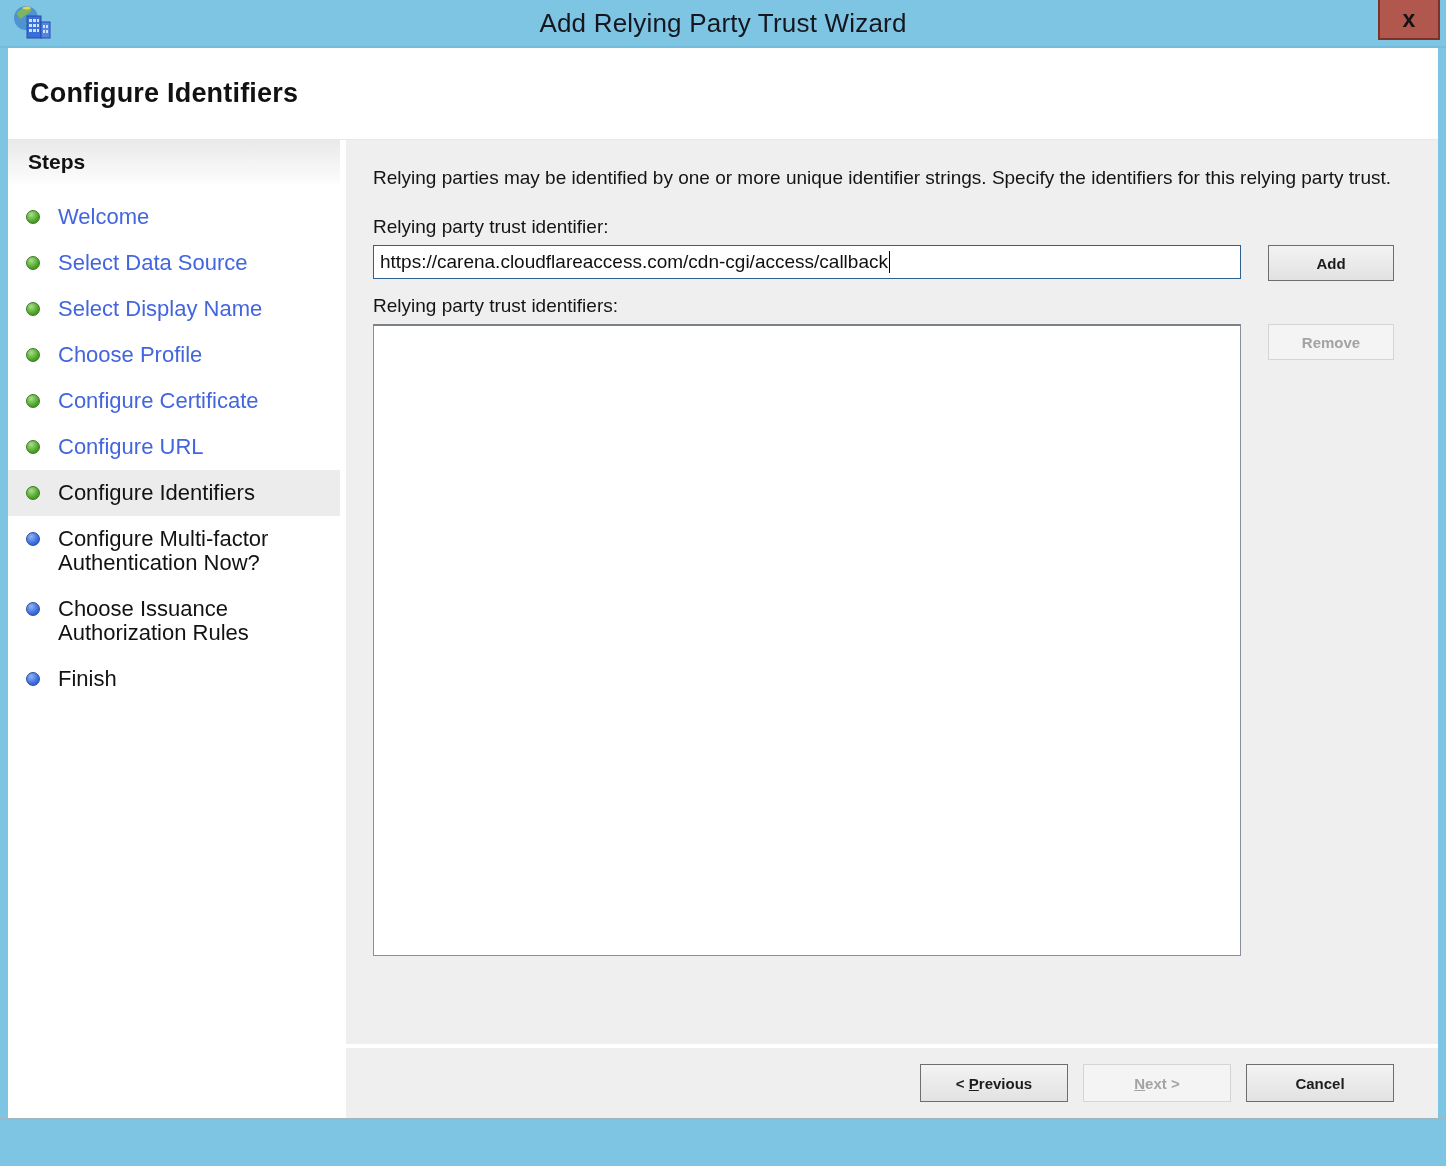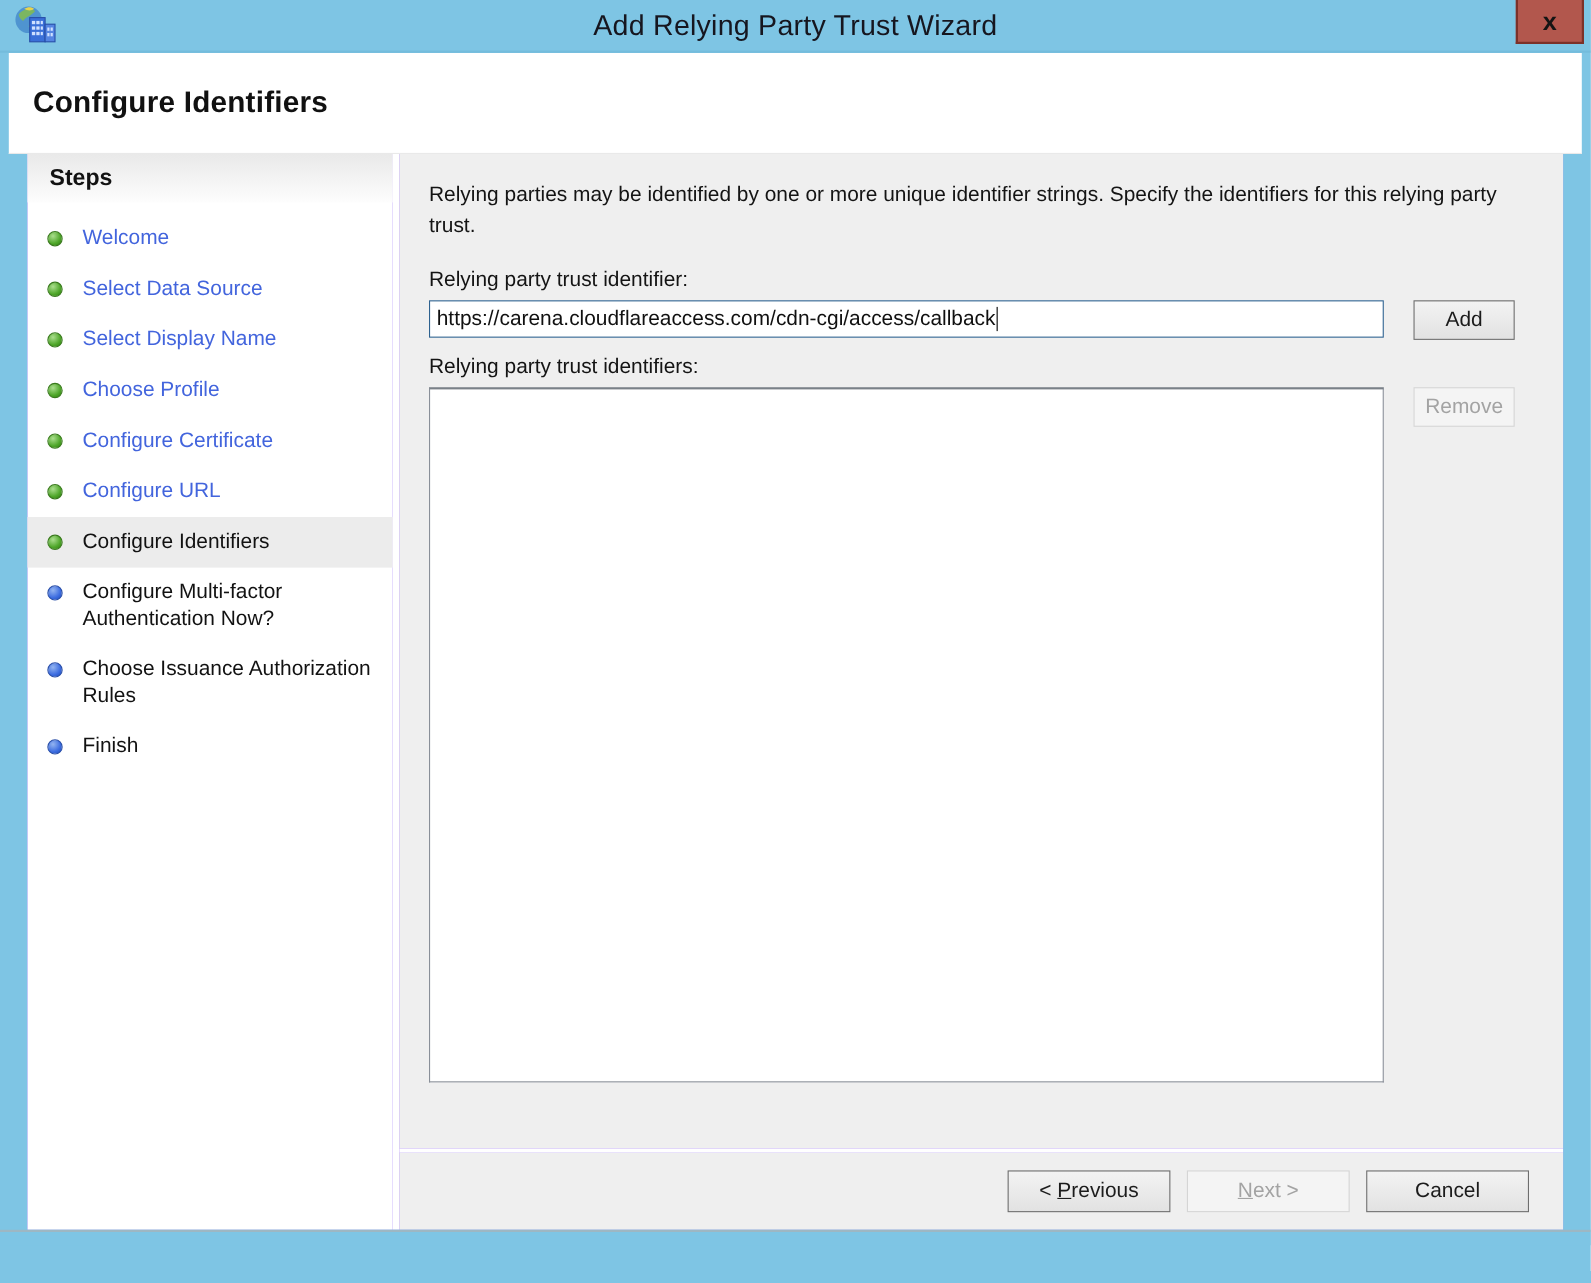--- a/index.html
+++ b/index.html
@@ -47,39 +47,39 @@
     display:flex; align-items:center;
     border-bottom:1px solid #e9e9e9;
   }
   .page-title {
     font-size:27px; font-weight:bold; color:#111;
     padding-left:22px; letter-spacing:0.2px;
   }
   
   .body-row {
     flex:1 1 auto; display:flex;
-    margin:0 25px; min-height:0;
-    background:#8b5cf6;
+    margin:0 8px; min-height:0;
+    background:#86efac;
   }
   .sidebar {
     width:332px; flex:none; background:#ffffff;
     display:flex; flex-direction:column;
   }
   .steps-header {
     height:44px; flex:none;
     background:linear-gradient(#e9e9e9, #fdfdfd);
     display:flex; align-items:center;
     font-size:21px; font-weight:bold; color:#121212;
     padding-left:20px;
   }
   .steps-list { list-style:none; padding-top:10px; }
   .step {
     display:flex; align-items:flex-start;
     padding:11px 8px 11px 18px;
-    font-size:19px; line-height:24px;
+    font-size:22px; line-height:24px;
     cursor:default;
   }
   .step .bullet {
     flex:none; width:14px; height:14px; border-radius:50%;
     margin:5px 18px 0 0;
   }
   .bullet.green {
     background:radial-gradient(circle at 35% 30%, #aade8d, #4ea629 60%, #2f7d12);
     border:1px solid #3a7a1e;
   }
@@ -110,25 +110,26 @@
     border:1px solid #2d618f;
     font-size:19px; color:#101010;
     display:flex; align-items:center;
     padding:0 6px;
     overflow:hidden; white-space:nowrap;
     cursor:text;
   }
   .caret { width:1px; height:22px; background:#000; margin-left:1px; flex:none; }
   .btn {
     font-family:"Liberation Sans", sans-serif;
-    font-size:19px; color:#1c1c1c;
+    font-size:15px; color:#1c1c1c;
     background:linear-gradient(#f3f3f3, #e2e2e2);
     border:1px solid #6e6e6e;
     width:147px; height:36px;
     cursor:pointer;
+    font-weight:bold;
   }
   .btn span { white-space:pre; }
   .btn.disabled {
     background:#f4f4f4;
     border:1px solid #d5d5d5;
     color:#a3a3a3;
     cursor:default;
   }
   .add-btn { margin-left:27px; }
   .example { font-size:19px; color:#141414; margin-bottom:23px; }
@@ -139,21 +140,21 @@
     border:1px solid #898f98;
     border-top:2px solid #7a8188;
   }
   .remove-btn { margin-left:27px; }
   .accel { text-decoration:underline; }
   
   .footer-gap { height:4px; flex:none; background:#ffffff; }
   .footer {
     height:70px; flex:none; background:#efefef;
     display:flex; align-items:center; justify-content:flex-end;
-    padding-right:31px;
+    padding-right:44px;
   }
   .footer .btn { width:148px; height:38px; margin-left:15px; }
   
   .bottom-border {
     height:14px; flex:none; background:#7ec5e4;
     border-top:2px solid #9db7c3;
   }
 </style>
 </head>
 <body>

